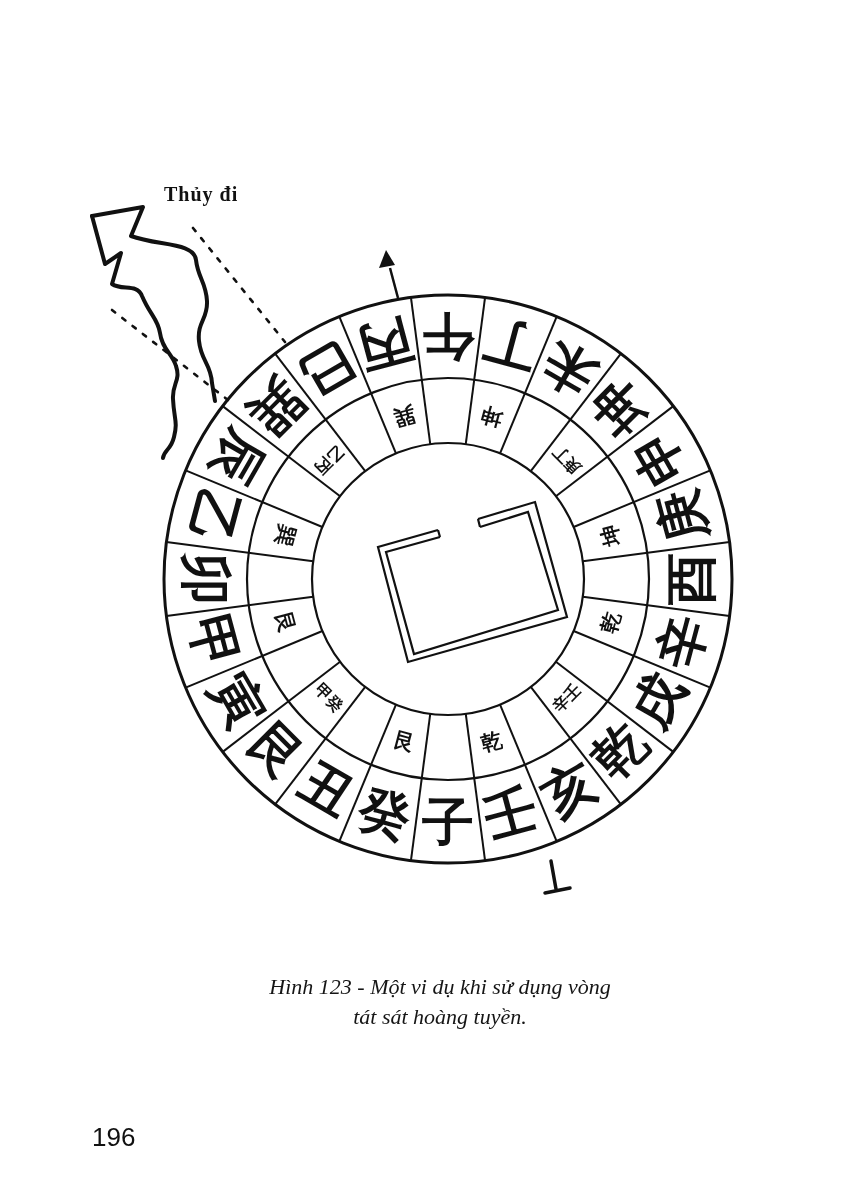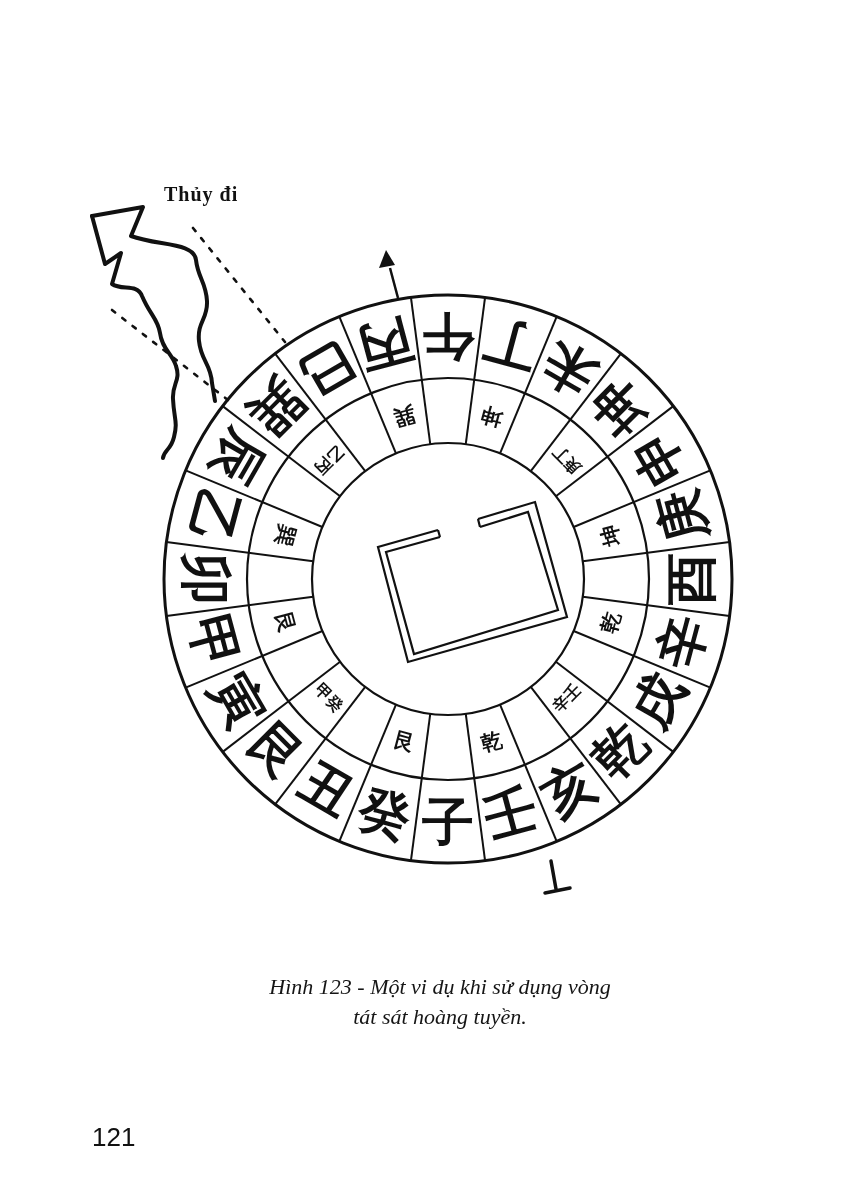--- a/index.html
+++ b/index.html
@@ -110,14 +110,14 @@
       <line x1="112" y1="310" x2="228" y2="400" stroke="#111111" stroke-width="2.6" stroke-dasharray="4 9" stroke-linecap="round"></line>
       <path d="M92,216 L143,207 L131,236 C158,246 194,242 196,260 C198,278 206,282 207,301 C208,319 197,322 199,341 C201,361 211,364 212,383 L215,401" fill="none" stroke="#111111" stroke-width="4" stroke-linecap="round" stroke-linejoin="round"></path>
       <path d="M92,216 L105,264 L121,253 L112,284 C122,291 137,283 142,296 C150,315 158,319 160,333 C162,349 172,353 176,366 C181,381 172,383 173,399 C174,420 178,421 174,437 C171,450 164,450 163,458" fill="none" stroke="#111111" stroke-width="4" stroke-linecap="round" stroke-linejoin="round"></path>
     </svg>
 
   <div class="caption">
     <span class="cap-line">Hình 123 - Một vi dụ khi sử dụng vòng</span>
     <span class="cap-line">tát sát hoàng tuyền.</span>
   </div>
 
-  <div class="page-number">121</div>
+  <div class="page-number">196</div>
 </div>
 
 </body></html>

